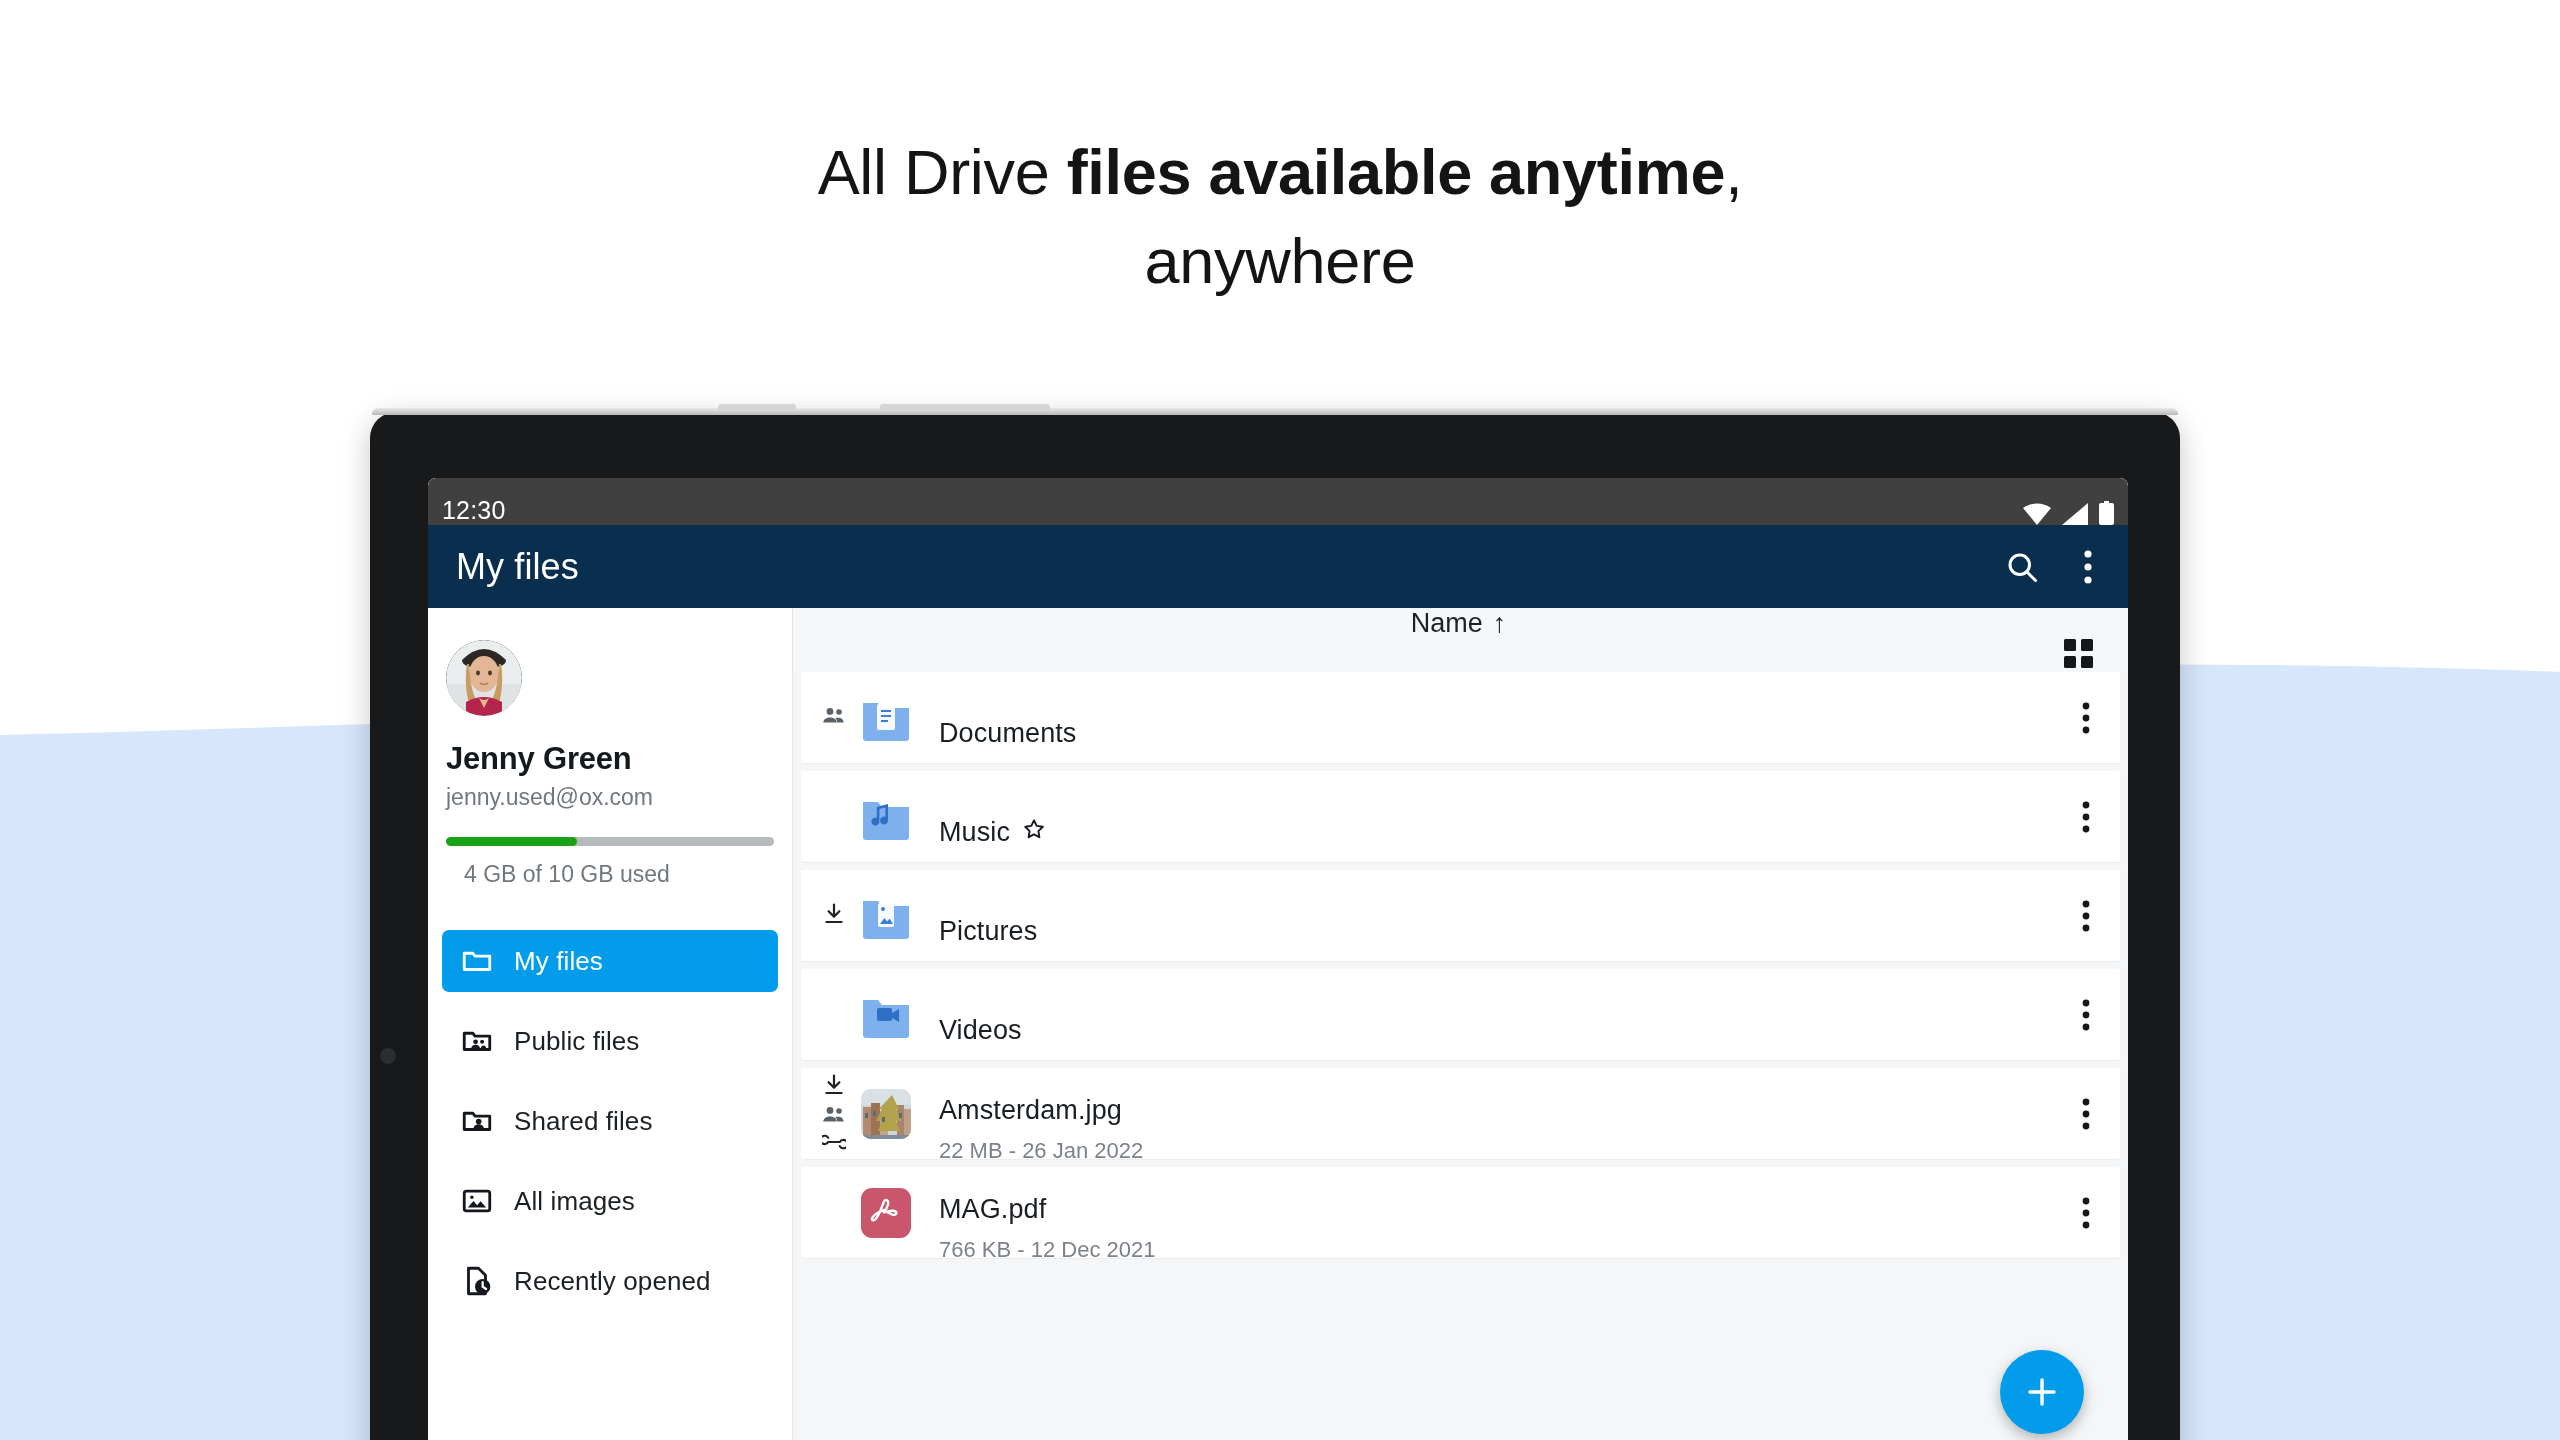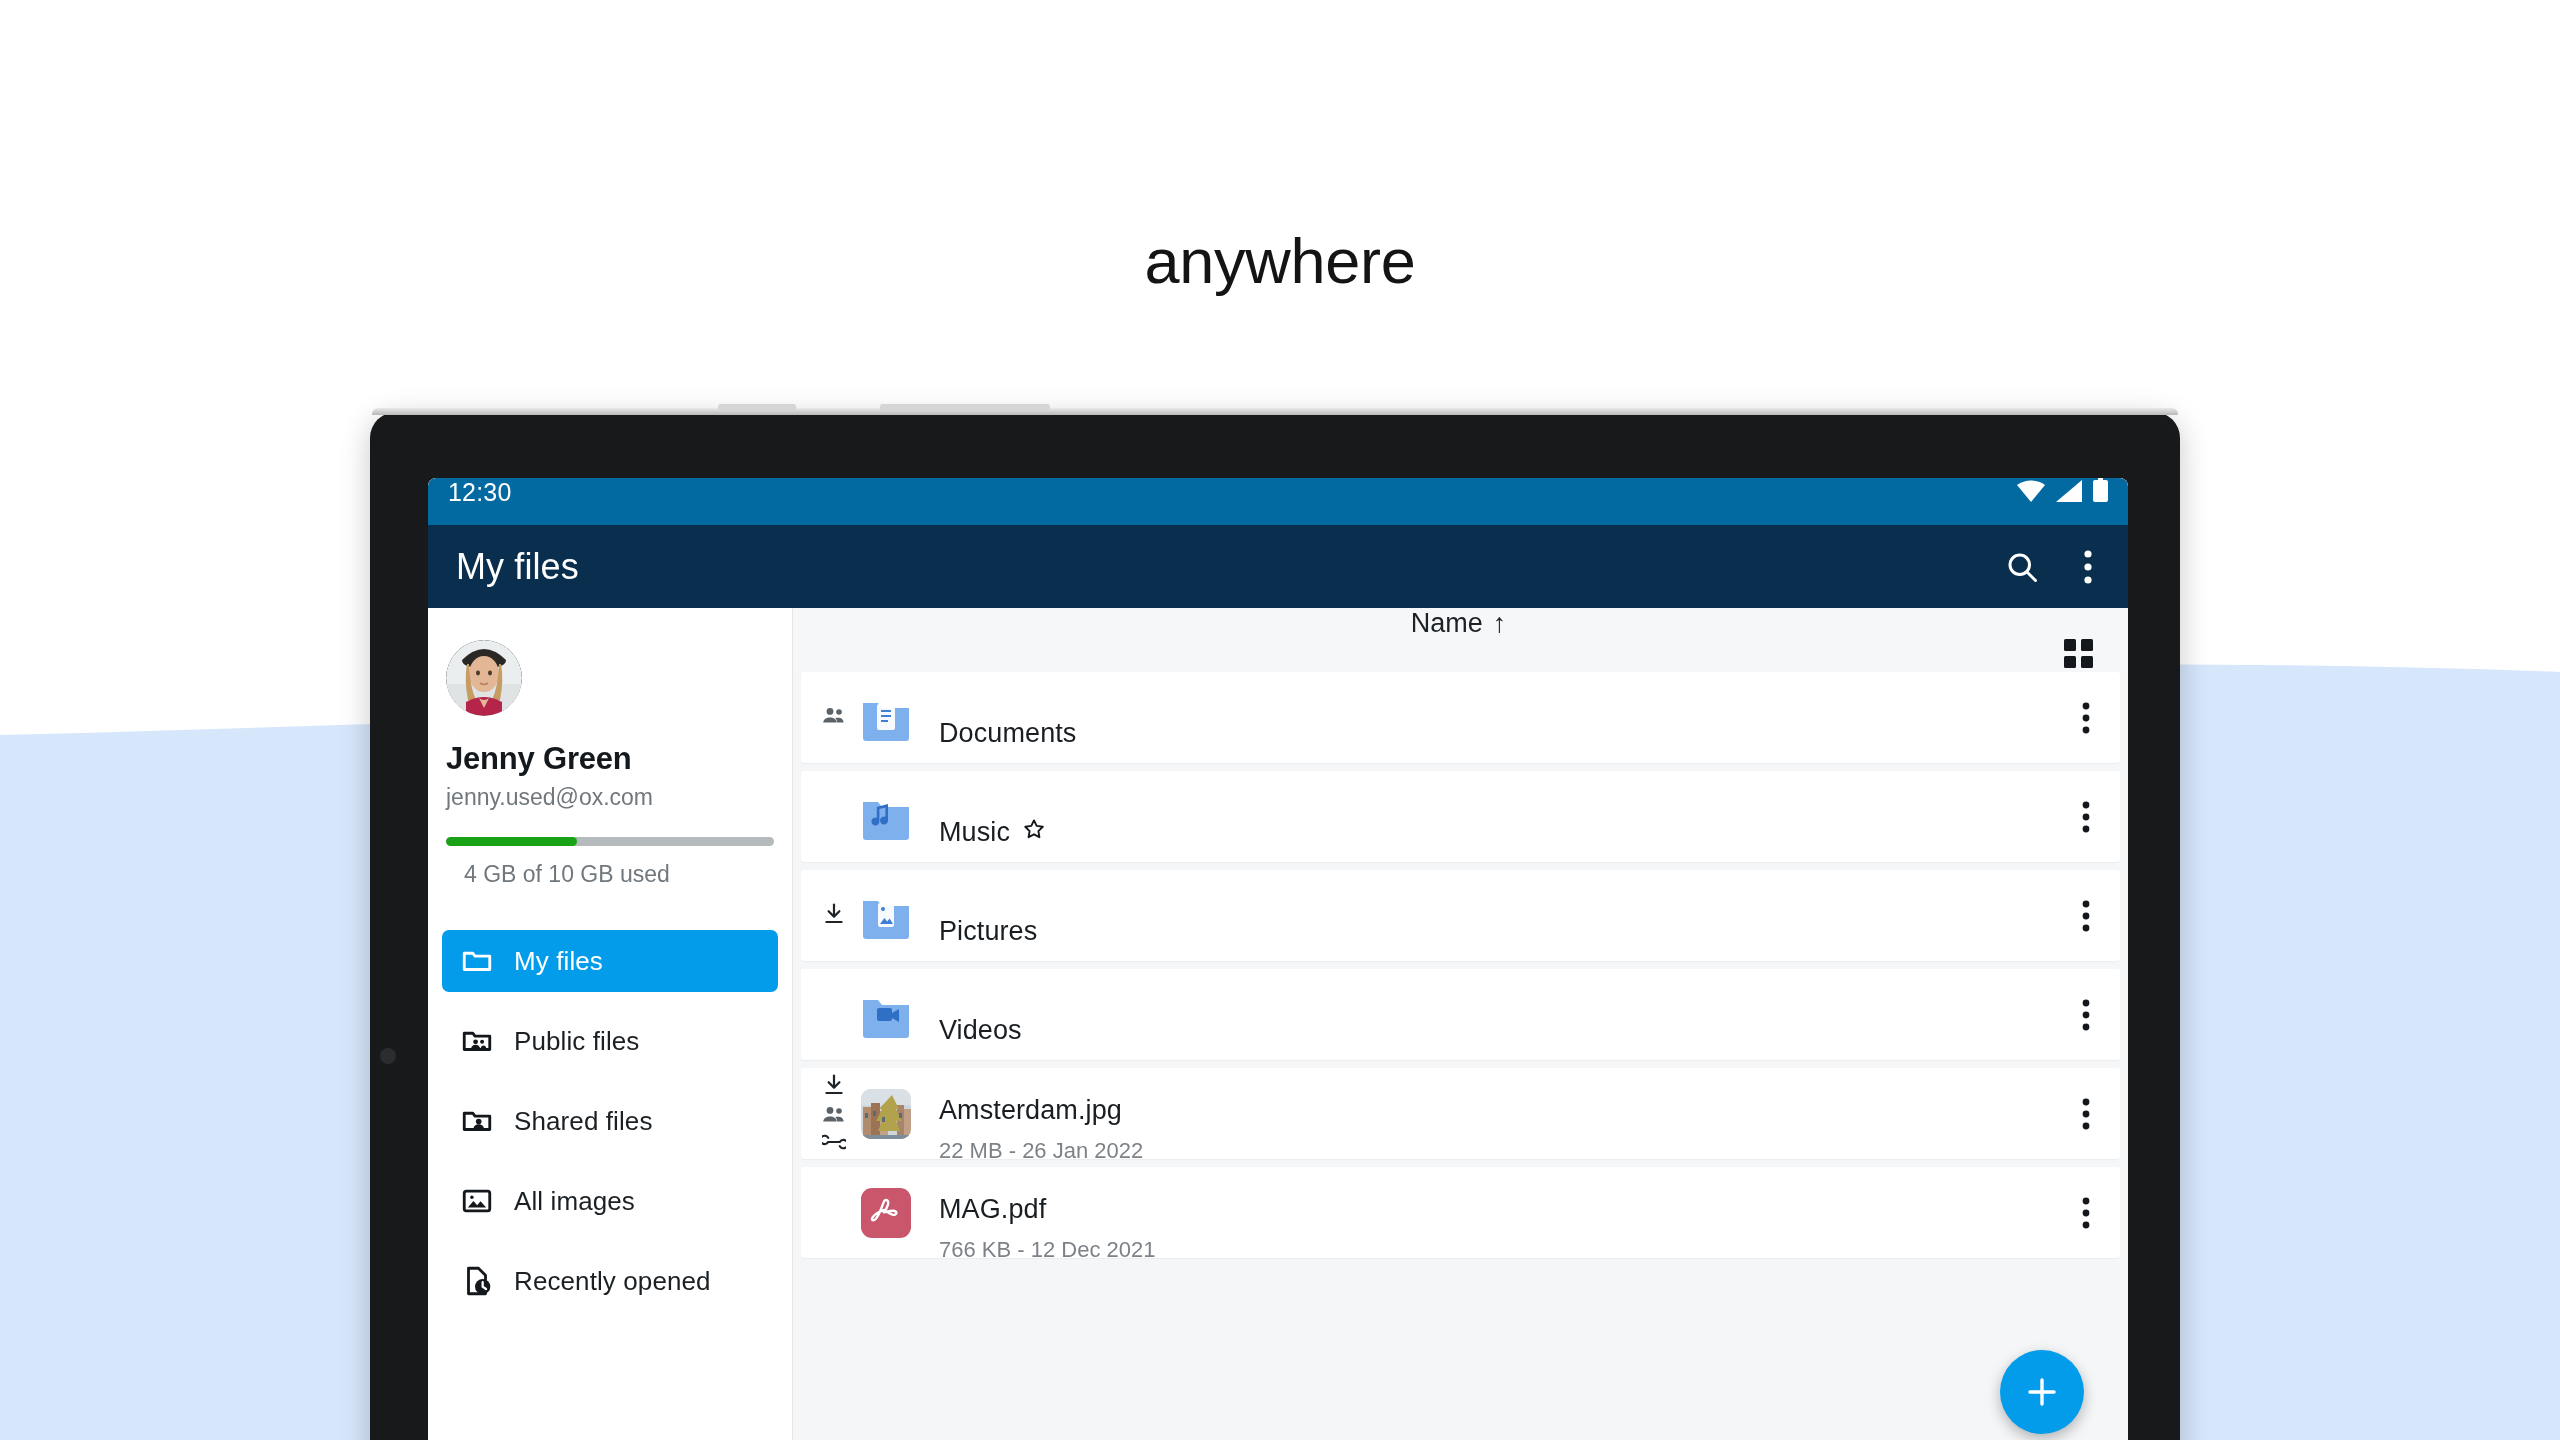--- a/index.html
+++ b/index.html
@@ -52,22 +52,22 @@
   .screen {
     position: absolute; left: 428px; top: 478px;
     width: 1700px; height: 994px;
     background: #ffffff; overflow: hidden;
     border-radius: 8px 8px 0 0;
     z-index: 6;
   }
 
   
   .statusbar {
-    height: 47px; background: #0369a1; color: #fff;
-    display: flex; align-items: flex-start; padding: 0 20px;
+    height: 47px; background: #404040; color: #fff;
+    display: flex; align-items: flex-end; padding: 0 14px;
     border-radius: 8px 8px 0 0;
   }
   .clock { font-size: 25px; font-weight: 400; letter-spacing: .2px; }
   .status-icons { margin-left: auto; display: flex; align-items: flex-end; gap: 11px; }
 
   
   .appbar {
     height: 83px; background: #0a2e4d; color: #fff;
     display: flex; align-items: center; padding: 0 28px;
   }
@@ -151,21 +151,23 @@
 </head>
 <body>
 
 <div id="stage">
 
   <svg class="wave" viewBox="0 0 2560 1440" preserveAspectRatio="none">
     <path d="M0 735 C 500 723, 1200 690, 1700 672 C 2050 660, 2350 664, 2560 672 L2560 1440 L0 1440 Z" fill="#D6E6FB"></path>
   </svg>
 
   <div class="headline">
-    <br>
+    <span>
+      <span>All Drive </span><b>files available anytime</b><span>,</span>
+    </span><br>
     <span>anywhere</span>
   </div>
 
   <div class="tablet-edge"></div>
   <div class="tbtn a"></div>
   <div class="tbtn b"></div>
   <div class="tablet"></div>
   <div class="side-nub"></div>
 
   <div class="screen">

